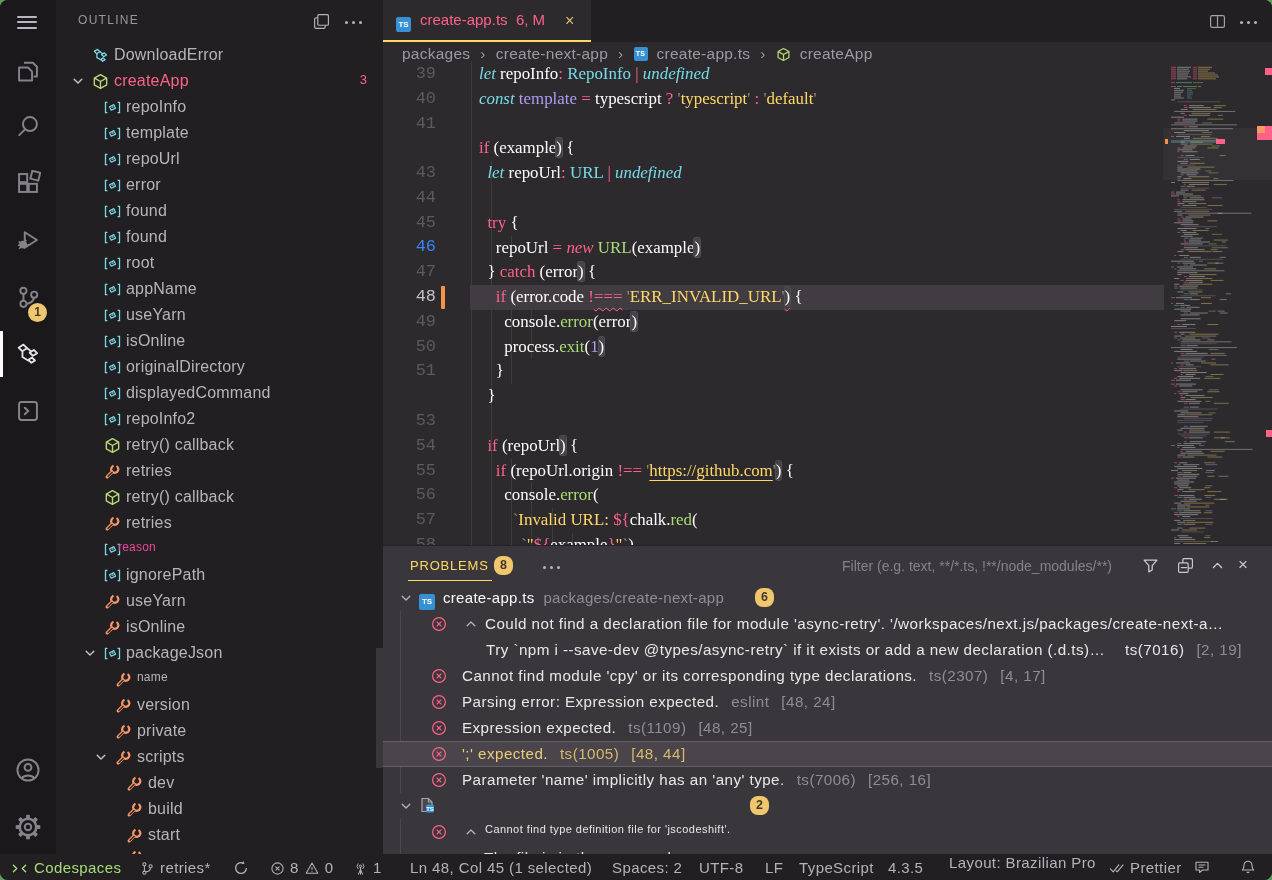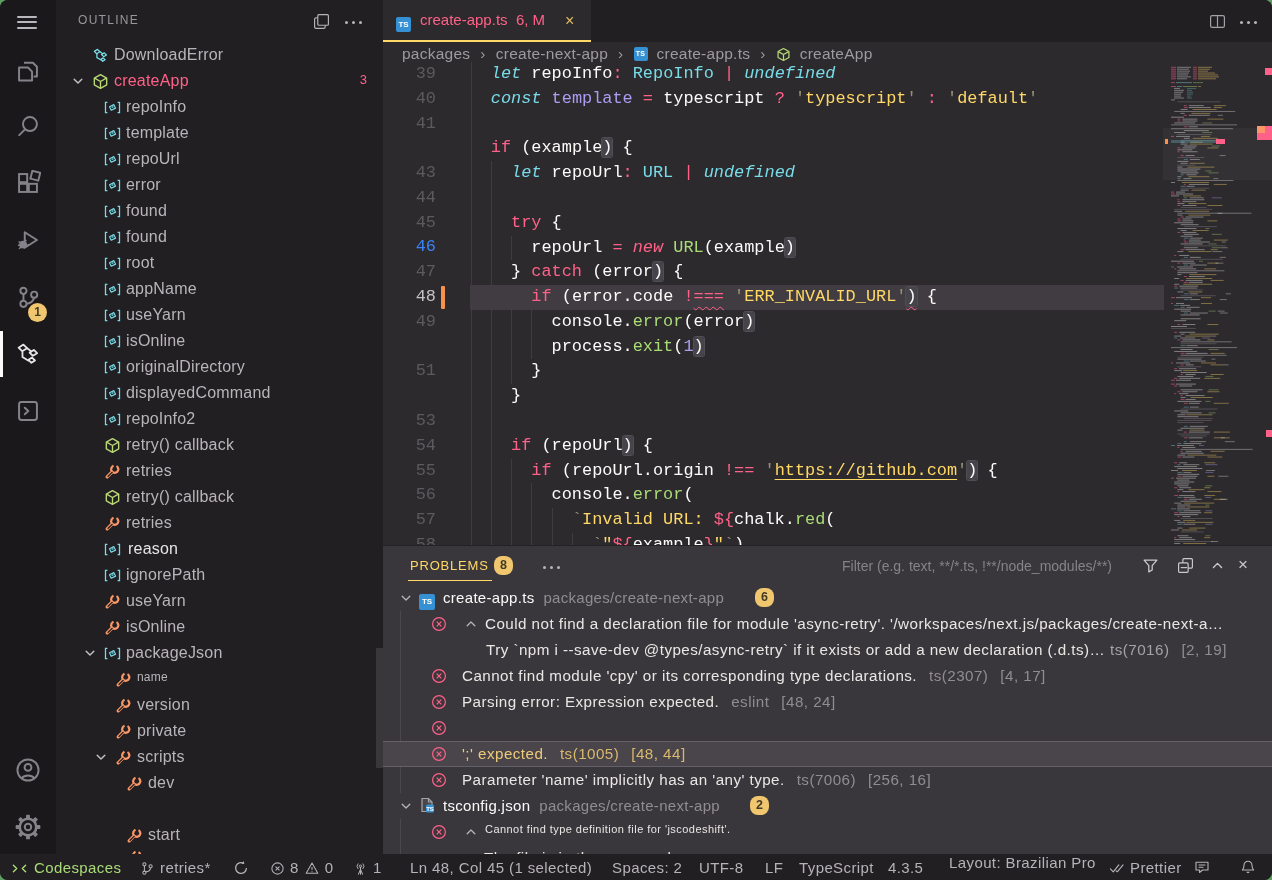--- a/index.html
+++ b/index.html
@@ -1,18 +1,18 @@
 <!DOCTYPE html>
 <html><head><meta charset="utf-8"><style>
 *{margin:0;padding:0;box-sizing:content-box}
 html,body{width:1272px;height:880px;background:#5b9e60;overflow:hidden}
 body{font-family:"Liberation Sans",sans-serif;-webkit-font-smoothing:antialiased}
 #app{position:absolute;left:0;top:0;width:1272px;height:880px;border-radius:8px;overflow:hidden;background:#2d2a2e}
 .ln{position:absolute;left:0;width:436px;text-align:right;font-family:"Liberation Mono",monospace;font-size:16.9px;line-height:24.79px;height:24.79px}
-.cl{position:absolute;left:470.5px;font-family:Liberation Mono, monospace;font-size:16.9px;line-height:24.79px;height:24.79px;white-space:pre;color:#fcfcfa}
+.cl{position:absolute;left:470.5px;font-family:Liberation Serif, serif;font-size:16.9px;line-height:24.79px;height:24.79px;white-space:pre;color:#fcfcfa}
 .ig{position:absolute;width:1px;background:#3f3c40}
 .badge{display:inline-block;min-width:19px;height:19px;border-radius:8px;background:#f0c66f;color:#433a24;font-size:12.5px;font-weight:700;text-align:center;line-height:19px}
 </style></head><body>
 <div id="app">
   <div style="position:absolute;left:0;top:0;width:56px;height:854px;background:#1a181b">
 <div style="position:absolute;left:17px;top:16px;width:20px;height:2px;background:#b9b7bc;border-radius:1px"></div>
 <div style="position:absolute;left:17px;top:21.4px;width:20px;height:2px;background:#b9b7bc;border-radius:1px"></div>
 <div style="position:absolute;left:17px;top:26.8px;width:20px;height:2px;background:#b9b7bc;border-radius:1px"></div>
 <span style="position:absolute;left:15px;top:57px"><svg width="26" height="26" viewBox="0 0 16 16" fill="none" xmlns="http://www.w3.org/2000/svg" style="">
           <path d="M5.5 3.5 H11 L13.5 6 V12 H11.5" stroke="#85828a" stroke-width="1.2" stroke-linejoin="round" fill="none"></path>
@@ -253,21 +253,21 @@
               </svg></span>
             <span style="position:absolute;left:70px;top:3.5px;font-size:16px;letter-spacing:0.2px;color:#b8b5b9;white-space:nowrap">retries</span>
           </div>
 <div style="position:absolute;left:0;top:536px;width:326px;height:26px">
             <span style="position:absolute;left:48px;top:5px"><svg width="17" height="17" viewBox="0 0 16 16" fill="none" xmlns="http://www.w3.org/2000/svg" style="">
                 <path d="M3.2 3.2 H1.4 V12.8 H3.2" stroke="#78dce8" stroke-width="1.2"></path>
                 <path d="M12.8 3.2 H14.6 V12.8 H12.8" stroke="#78dce8" stroke-width="1.2"></path>
                 <path d="M5.2 7.3 9.3 5.3 10.9 8.6 6.8 10.6 Z" stroke="#78dce8" stroke-width="1.1" stroke-linejoin="round"></path>
                 <path d="M7.2 8.0 8.9 7.2" stroke="#78dce8" stroke-width="1.1"></path>
               </svg></span>
-            <span style="position:absolute;left:72px;top:3.5px;font-size:16px;letter-spacing:0.2px;color:#e5e5e5;white-space:nowrap">reason</span>
+            <span style="position:absolute;left:62px;top:3.5px;font-size:12px;letter-spacing:0.2px;color:#ec4899;white-space:nowrap">reason</span>
           </div>
 <div style="position:absolute;left:0;top:562px;width:326px;height:26px">
             <span style="position:absolute;left:48px;top:5px"><svg width="17" height="17" viewBox="0 0 16 16" fill="none" xmlns="http://www.w3.org/2000/svg" style="">
                 <path d="M3.2 3.2 H1.4 V12.8 H3.2" stroke="#78dce8" stroke-width="1.2"></path>
                 <path d="M12.8 3.2 H14.6 V12.8 H12.8" stroke="#78dce8" stroke-width="1.2"></path>
                 <path d="M5.2 7.3 9.3 5.3 10.9 8.6 6.8 10.6 Z" stroke="#78dce8" stroke-width="1.1" stroke-linejoin="round"></path>
                 <path d="M7.2 8.0 8.9 7.2" stroke="#78dce8" stroke-width="1.1"></path>
               </svg></span>
             <span style="position:absolute;left:70px;top:3.5px;font-size:16px;letter-spacing:0.2px;color:#b8b5b9;white-space:nowrap">ignorePath</span>
           </div>
@@ -348,20 +348,30 @@
           </div>
 <div style="position:absolute;left:0;top:770px;width:326px;height:26px">
             <span style="position:absolute;left:70px;top:5px"><svg width="17" height="17" viewBox="0 0 16 16" fill="none" xmlns="http://www.w3.org/2000/svg" style="">
                 <circle cx="10.1" cy="5.9" r="4.4" fill="#fc9867"></circle>
                 <path d="M1.9 11.9 L6.6 7.2 L8.8 9.4 L4.1 14.1 A1.25 1.25 0 0 1 1.9 11.9 Z" fill="#fc9867"></path>
                 <circle cx="10.1" cy="5.9" r="2.3" fill="#221f23"></circle>
                 <path d="M7.8 -0.3 L10.1 5.5 L13.8 -0.1 Z" fill="#221f23"></path>
                 <path d="M3.4 13.0 L8.0 8.4" stroke="#221f23" stroke-width="1.2"></path>
               </svg></span>
             <span style="position:absolute;left:92px;top:3.5px;font-size:16px;letter-spacing:0.2px;color:#b8b5b9;white-space:nowrap">dev</span>
+          </div>
+<div style="position:absolute;left:0;top:796px;width:326px;height:26px">
+            <span style="position:absolute;left:70px;top:5px"><svg width="17" height="17" viewBox="0 0 16 16" fill="none" xmlns="http://www.w3.org/2000/svg" style="">
+                <circle cx="10.1" cy="5.9" r="4.4" fill="#fc9867"></circle>
+                <path d="M1.9 11.9 L6.6 7.2 L8.8 9.4 L4.1 14.1 A1.25 1.25 0 0 1 1.9 11.9 Z" fill="#fc9867"></path>
+                <circle cx="10.1" cy="5.9" r="2.3" fill="#221f23"></circle>
+                <path d="M7.8 -0.3 L10.1 5.5 L13.8 -0.1 Z" fill="#221f23"></path>
+                <path d="M3.4 13.0 L8.0 8.4" stroke="#221f23" stroke-width="1.2"></path>
+              </svg></span>
+            <span style="position:absolute;left:92px;top:3.5px;font-size:16px;letter-spacing:0.2px;color:#b8b5b9;white-space:nowrap">build</span>
           </div>
 <div style="position:absolute;left:0;top:822px;width:326px;height:26px">
             <span style="position:absolute;left:70px;top:5px"><svg width="17" height="17" viewBox="0 0 16 16" fill="none" xmlns="http://www.w3.org/2000/svg" style="">
                 <circle cx="10.1" cy="5.9" r="4.4" fill="#fc9867"></circle>
                 <path d="M1.9 11.9 L6.6 7.2 L8.8 9.4 L4.1 14.1 A1.25 1.25 0 0 1 1.9 11.9 Z" fill="#fc9867"></path>
                 <circle cx="10.1" cy="5.9" r="2.3" fill="#221f23"></circle>
                 <path d="M7.8 -0.3 L10.1 5.5 L13.8 -0.1 Z" fill="#221f23"></path>
                 <path d="M3.4 13.0 L8.0 8.4" stroke="#221f23" stroke-width="1.2"></path>
               </svg></span>
             <span style="position:absolute;left:92px;top:3.5px;font-size:16px;letter-spacing:0.2px;color:#b8b5b9;white-space:nowrap">start</span>
@@ -438,20 +448,21 @@
 <div class="ln" style="top:210.74px;color:#5c5a5d">45</div>
 <div class="cl" style="top:210.74px">    <span style="color:#ff6188">try</span> <span style="color:#fcfcfa">{</span></div>
 <div class="ln" style="top:235px;color:#3b82f6">46</div>
 <div class="cl" style="top:235.53px">      <span style="color:#fcfcfa">repoUrl</span> <span style="color:#ff6188">=</span> <span style="color:#ff6188;font-style:italic">new</span> <span style="color:#a9dc76">URL</span><span style="color:#fcfcfa">(</span><span style="color:#fcfcfa">example</span><span style="color:#fcfcfa;background:#47434a;border-radius:2px;box-shadow:0 0 0 1px #514d55">)</span></div>
 <div class="ln" style="top:260.32px;color:#5c5a5d">47</div>
 <div class="cl" style="top:260.32px">    <span style="color:#fcfcfa">}</span> <span style="color:#ff6188">catch</span> <span style="color:#fcfcfa">(</span><span style="color:#fcfcfa">error</span><span style="color:#fcfcfa;background:#47434a;border-radius:2px;box-shadow:0 0 0 1px #514d55">)</span> <span style="color:#fcfcfa">{</span></div>
 <div class="ln" style="top:285.11px;color:#c3c1c3">48</div>
 <div class="cl" style="top:285.11px">      <span style="color:#ff6188">if</span> <span style="color:#fcfcfa">(</span><span style="color:#fcfcfa">error</span><span style="color:#fcfcfa">.</span><span style="color:#fcfcfa">code</span> <span style="color:#ff6188">!</span><span style="color:#ff6188;text-decoration:underline wavy #ff6188 1px;text-underline-offset:5px">===</span> <span style="color:#949076">'</span><span style="color:#ffd866">ERR_INVALID_URL</span><span style="color:#949076">'</span><span style="color:#fcfcfa;background:#47434a;border-radius:2px;box-shadow:0 0 0 1px #514d55;text-decoration:underline wavy #ff6188 1px;text-underline-offset:5px">)</span> <span style="color:#fcfcfa">{</span></div>
 <div class="ln" style="top:309.90px;color:#5c5a5d">49</div>
 <div class="cl" style="top:309.90px">        <span style="color:#fcfcfa">console</span><span style="color:#fcfcfa">.</span><span style="color:#a9dc76">error</span><span style="color:#fcfcfa">(</span><span style="color:#fcfcfa">error</span><span style="color:#fcfcfa;background:#47434a;border-radius:2px;box-shadow:0 0 0 1px #514d55">)</span></div>
+<div class="ln" style="top:334.69px;color:#5c5a5d">50</div>
 <div class="cl" style="top:334.69px">        <span style="color:#fcfcfa">process</span><span style="color:#fcfcfa">.</span><span style="color:#a9dc76">exit</span><span style="color:#fcfcfa">(</span><span style="color:#ab9df2">1</span><span style="color:#fcfcfa;background:#47434a;border-radius:2px;box-shadow:0 0 0 1px #514d55">)</span></div>
 <div class="ln" style="top:359.48px;color:#5c5a5d">51</div>
 <div class="cl" style="top:359.48px">      <span style="color:#fcfcfa">}</span></div>
 <div class="cl" style="top:384.27px">    <span style="color:#fcfcfa">}</span></div>
 <div class="ln" style="top:409.06px;color:#5c5a5d">53</div>
 <div class="ln" style="top:433.85px;color:#5c5a5d">54</div>
 <div class="cl" style="top:433.85px">    <span style="color:#ff6188">if</span> <span style="color:#fcfcfa">(</span><span style="color:#fcfcfa">repoUrl</span><span style="color:#fcfcfa;background:#47434a;border-radius:2px;box-shadow:0 0 0 1px #514d55">)</span> <span style="color:#fcfcfa">{</span></div>
 <div class="ln" style="top:458.64px;color:#5c5a5d">55</div>
 <div class="cl" style="top:458.64px">      <span style="color:#ff6188">if</span> <span style="color:#fcfcfa">(</span><span style="color:#fcfcfa">repoUrl</span><span style="color:#fcfcfa">.</span><span style="color:#fcfcfa">origin</span> <span style="color:#ff6188">!==</span> <span style="color:#949076">'</span><span style="color:#ffd866;text-decoration:underline solid #ffd866 1px;text-underline-offset:4px">https://github.com</span><span style="color:#949076">'</span><span style="color:#fcfcfa;background:#47434a;border-radius:2px;box-shadow:0 0 0 1px #514d55">)</span> <span style="color:#fcfcfa">{</span></div>
 <div class="ln" style="top:483.43px;color:#5c5a5d">56</div>
@@ -985,56 +996,56 @@
         <div style="position:absolute;left:60px;top:42.5px;font-size:15px;letter-spacing:0.3px;color:#fbfaf9;white-space:nowrap">create-app.ts<span style="color:#908d91;margin-left:9px">packages/create-next-app</span></div>
         <span class="badge" style="position:absolute;left:372px;top:42px">6</span>
 <span style="position:absolute;left:48px;top:70px"><svg width="16" height="16" viewBox="0 0 16 16" fill="none" xmlns="http://www.w3.org/2000/svg" style="">
             <circle cx="8" cy="8" r="6.4" stroke="#ff6188" stroke-width="1.2"></circle>
             <path d="M5.7 5.7 L10.3 10.3 M10.3 5.7 L5.7 10.3" stroke="#ff6188" stroke-width="1.2"></path>
           </svg></span>
         <span style="position:absolute;left:80px;top:70px"><svg width="16" height="16" viewBox="0 0 16 16" fill="none" xmlns="http://www.w3.org/2000/svg" style="">
             <path d="M4.2 9.8 8 6 11.8 9.8" stroke="#b7b4b8" stroke-width="1.3" stroke-linecap="round" stroke-linejoin="round"></path>
           </svg></span>
         <div style="position:absolute;left:102px;top:68.5px;font-size:15.2px;letter-spacing:0.45px;white-space:nowrap;max-width:777px;overflow:hidden"><span style="color:#e9e7e4">Could not find a declaration file for module 'async-retry'. '/workspaces/next.js/packages/create-next-a…</span></div>
-<div style="position:absolute;left:103px;top:94.5px;font-size:15.2px;letter-spacing:0.45px;white-space:nowrap;max-width:776px;overflow:hidden"><span style="color:#e9e7e4">Try `npm i --save-dev @types/async-retry` if it exists or add a new declaration (.d.ts)…</span><span style="color:#a3a3a3;margin-left:5px">ts(7016)</span><span style="color:#908d91;margin-left:12px">[2, 19]</span></div>
+<div style="position:absolute;left:103px;top:94.5px;font-size:15.2px;letter-spacing:0.45px;white-space:nowrap;max-width:776px;overflow:hidden"><span style="color:#e9e7e4">Try `npm i --save-dev @types/async-retry` if it exists or add a new declaration (.d.ts)…</span><span style="color:#e5e5e5;margin-left:20px">ts(7016)</span><span style="color:#908d91;margin-left:12px">[2, 19]</span></div>
 <span style="position:absolute;left:48px;top:122px"><svg width="16" height="16" viewBox="0 0 16 16" fill="none" xmlns="http://www.w3.org/2000/svg" style="">
             <circle cx="8" cy="8" r="6.4" stroke="#ff6188" stroke-width="1.2"></circle>
             <path d="M5.7 5.7 L10.3 10.3 M10.3 5.7 L5.7 10.3" stroke="#ff6188" stroke-width="1.2"></path>
           </svg></span>
         <div style="position:absolute;left:79px;top:120.5px;font-size:15.2px;letter-spacing:0.45px;white-space:nowrap;max-width:800px;overflow:hidden"><span style="color:#e9e7e4">Cannot find module 'cpy' or its corresponding type declarations.</span><span style="color:#908d91;margin-left:12px">ts(2307)</span><span style="color:#908d91;margin-left:12px">[4, 17]</span></div>
 <span style="position:absolute;left:48px;top:148px"><svg width="16" height="16" viewBox="0 0 16 16" fill="none" xmlns="http://www.w3.org/2000/svg" style="">
             <circle cx="8" cy="8" r="6.4" stroke="#ff6188" stroke-width="1.2"></circle>
             <path d="M5.7 5.7 L10.3 10.3 M10.3 5.7 L5.7 10.3" stroke="#ff6188" stroke-width="1.2"></path>
           </svg></span>
         <div style="position:absolute;left:79px;top:146.5px;font-size:15.2px;letter-spacing:0.45px;white-space:nowrap;max-width:800px;overflow:hidden"><span style="color:#e9e7e4">Parsing error: Expression expected.</span><span style="color:#908d91;margin-left:12px">eslint</span><span style="color:#908d91;margin-left:12px">[48, 24]</span></div>
 <span style="position:absolute;left:48px;top:174px"><svg width="16" height="16" viewBox="0 0 16 16" fill="none" xmlns="http://www.w3.org/2000/svg" style="">
             <circle cx="8" cy="8" r="6.4" stroke="#ff6188" stroke-width="1.2"></circle>
             <path d="M5.7 5.7 L10.3 10.3 M10.3 5.7 L5.7 10.3" stroke="#ff6188" stroke-width="1.2"></path>
           </svg></span>
+        <div style="position:absolute;left:79px;top:172.5px;font-size:15.2px;letter-spacing:0.45px;white-space:nowrap;max-width:800px;overflow:hidden"><span style="color:#e9e7e4">Expression expected.</span><span style="color:#908d91;margin-left:12px">ts(1109)</span><span style="color:#908d91;margin-left:12px">[48, 25]</span></div>
 <div style="position:absolute;left:0;top:195px;width:889px;height:26px;background:#49454b;border-top:1px solid #63606a;border-bottom:1px solid #63606a;box-sizing:border-box"></div>
         <span style="position:absolute;left:48px;top:200px"><svg width="16" height="16" viewBox="0 0 16 16" fill="none" xmlns="http://www.w3.org/2000/svg" style="">
             <circle cx="8" cy="8" r="6.4" stroke="#ff6188" stroke-width="1.2"></circle>
             <path d="M5.7 5.7 L10.3 10.3 M10.3 5.7 L5.7 10.3" stroke="#ff6188" stroke-width="1.2"></path>
           </svg></span>
         <div style="position:absolute;left:79px;top:198.5px;font-size:15.2px;letter-spacing:0.45px;white-space:nowrap;max-width:800px;overflow:hidden"><span style="color:#eecb79">';' expected.</span><span style="color:#d9b86c;margin-left:12px">ts(1005)</span><span style="color:#d9b86c;margin-left:12px">[48, 44]</span></div>
 <span style="position:absolute;left:48px;top:226px"><svg width="16" height="16" viewBox="0 0 16 16" fill="none" xmlns="http://www.w3.org/2000/svg" style="">
             <circle cx="8" cy="8" r="6.4" stroke="#ff6188" stroke-width="1.2"></circle>
             <path d="M5.7 5.7 L10.3 10.3 M10.3 5.7 L5.7 10.3" stroke="#ff6188" stroke-width="1.2"></path>
           </svg></span>
         <div style="position:absolute;left:79px;top:224.5px;font-size:15.2px;letter-spacing:0.45px;white-space:nowrap;max-width:800px;overflow:hidden"><span style="color:#e9e7e4">Parameter 'name' implicitly has an 'any' type.</span><span style="color:#908d91;margin-left:12px">ts(7006)</span><span style="color:#908d91;margin-left:12px">[256, 16]</span></div>
 <span style="position:absolute;left:15px;top:252px"><svg width="16" height="16" viewBox="0 0 16 16" fill="none" xmlns="http://www.w3.org/2000/svg" style="">
             <path d="M4.2 6.2 8 10 11.8 6.2" stroke="#b7b4b8" stroke-width="1.3" stroke-linecap="round" stroke-linejoin="round"></path>
           </svg></span>
         <span style="position:absolute;left:36px;top:251px"><svg width="16" height="16" viewBox="0 0 16 16" fill="none">
             <path d="M3 1.5 H9.5 L13 5 V14.5 H3 Z" stroke="#a8a5a9" stroke-width="1.2" fill="#4a474c"></path>
             <path d="M9.5 1.5 V5 H13" stroke="#a8a5a9" stroke-width="1.2" fill="none"></path>
             <rect x="7" y="7.5" width="8" height="8" rx="1.5" fill="#3691d4"></rect>
             <text x="11" y="13.6" font-size="6" font-weight="700" fill="#fff" text-anchor="middle" font-family="Liberation Sans">TS</text>
           </svg></span>
-        <div style="position:absolute;left:60px;top:250.5px;font-size:15px;letter-spacing:0.3px;color:#fbfaf9;white-space:nowrap">tsconfig.json<span style="color:#908d91;margin-left:9px">packages/create-next-app</span></div>
         <span class="badge" style="position:absolute;left:367px;top:250px">2</span>
 <span style="position:absolute;left:48px;top:278px"><svg width="16" height="16" viewBox="0 0 16 16" fill="none" xmlns="http://www.w3.org/2000/svg" style="">
             <circle cx="8" cy="8" r="6.4" stroke="#ff6188" stroke-width="1.2"></circle>
             <path d="M5.7 5.7 L10.3 10.3 M10.3 5.7 L5.7 10.3" stroke="#ff6188" stroke-width="1.2"></path>
           </svg></span>
         <span style="position:absolute;left:80px;top:278px"><svg width="16" height="16" viewBox="0 0 16 16" fill="none" xmlns="http://www.w3.org/2000/svg" style="">
             <path d="M4.2 9.8 8 6 11.8 9.8" stroke="#b7b4b8" stroke-width="1.3" stroke-linecap="round" stroke-linejoin="round"></path>
           </svg></span>
         <div style="position:absolute;left:102px;top:276.5px;font-size:11px;letter-spacing:0.45px;white-space:nowrap;max-width:777px;overflow:hidden"><span style="color:#e9e7e4">Cannot find type definition file for 'jscodeshift'.</span></div>
 <div style="position:absolute;left:101px;top:302.5px;font-size:15.2px;letter-spacing:0.45px;white-space:nowrap;max-width:778px;overflow:hidden"><span style="color:#e9e7e4">The file is in the program because:</span></div>

